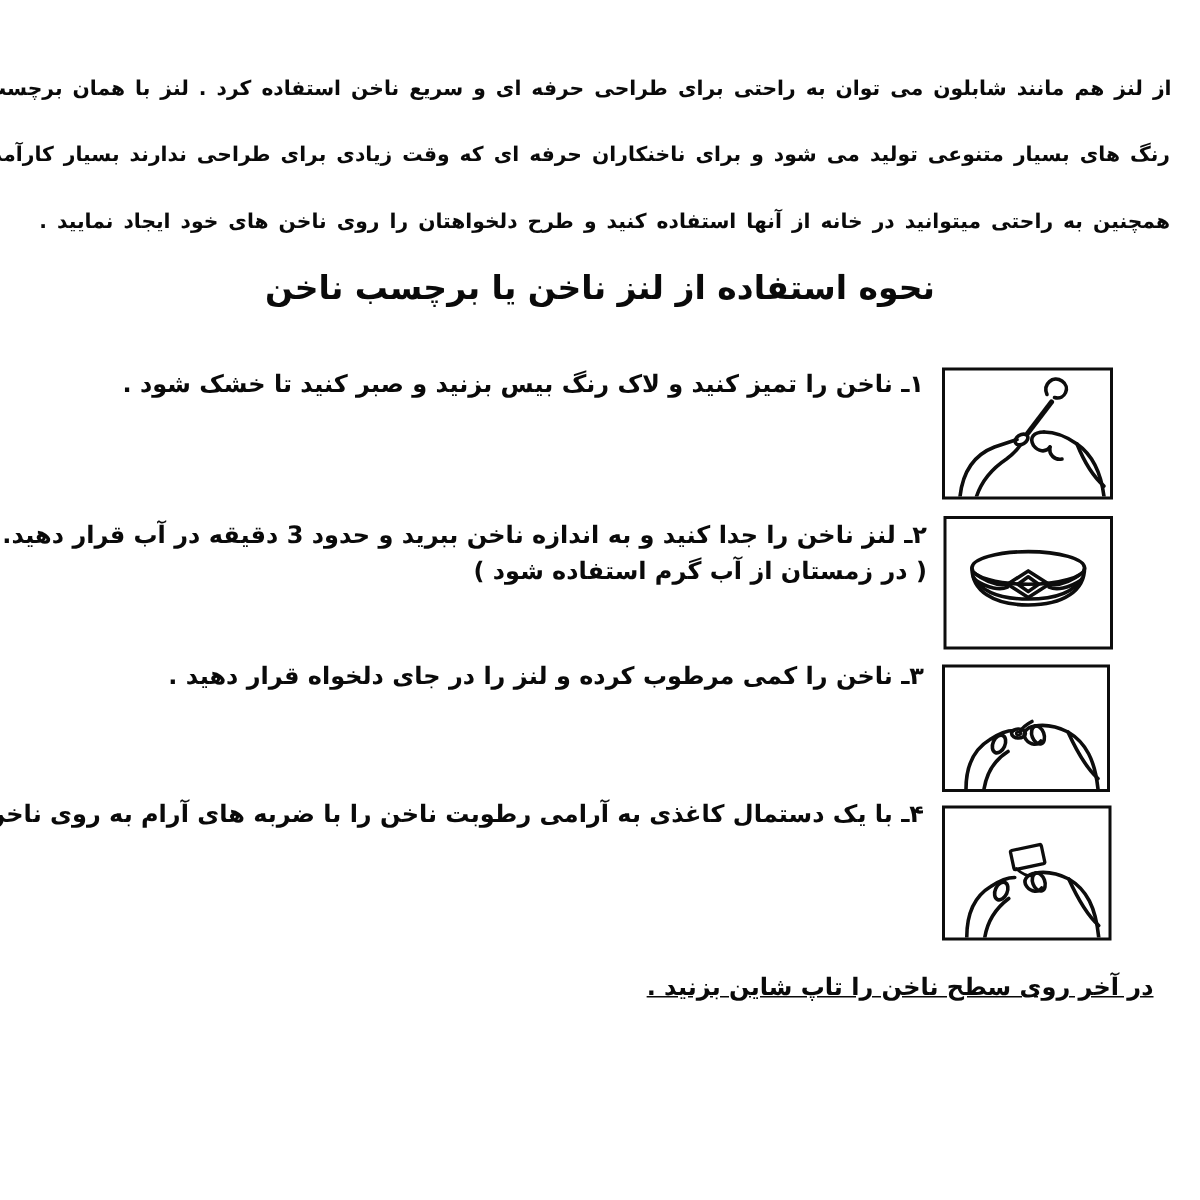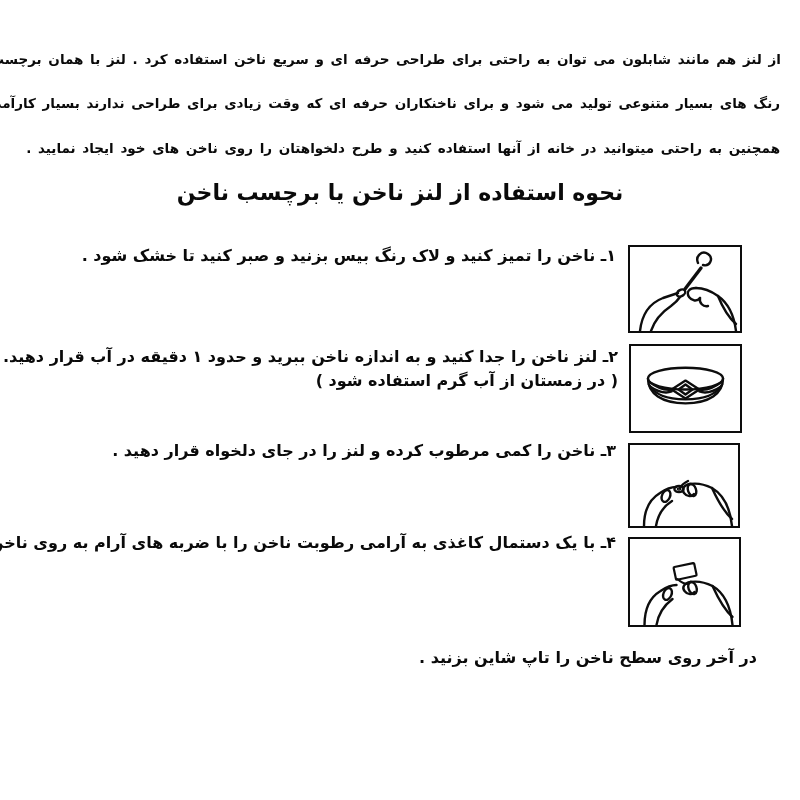--- a/index.html
+++ b/index.html
@@ -20,21 +20,21 @@
   #intro-l3 { top:140px; right:20px; }
   .heading {
     position:absolute; top:180px; left:0; width:100%; text-align:center;
     font-size:22px; font-weight:700; letter-spacing:0.2px;
   }
   #step1-text  { top:246px; right:184px; }
   #step2-text1 { top:347px; right:182px; }
   #step2-text2 { top:371px; right:182px; }
   #step3-text  { top:441px; right:184px; }
   #step4-text  { top:533px; right:184px; }
-  #footer-l1   { top:648px; right:43px; }
+  #footer-l1   { top:648px; right:31px;text-decoration:underline; }
   #footer-l2   { top:684px; right:43px; }
   .figure {
     position:absolute; border:2px solid #0d0d0d; background:#ffffff;
   }
   #fig1 { left:628px; top:245px; width:114px; height:88px; }
   #fig2 { left:629px; top:344px; width:113px; height:89px; }
   #fig3 { left:628px; top:443px; width:112px; height:85px; }
   #fig4 { left:628px; top:537px; width:113px; height:90px; }
   .figure svg { width:100%; height:100%; display:block; }
   .ink { fill:none; stroke:#0d0d0d; stroke-width:2.4; stroke-linecap:round; stroke-linejoin:round; }
@@ -64,21 +64,21 @@
         <path d="M68 16 C65 9 72 3 78 7 C84 11 80 20 73 18"></path>
 
         <path d="M106 84 C104 68 98 56 88 49 C81 44 73 41 66 41"></path>
         <path d="M66 41 C59 41 56 45 59 50 C62 54 67 55 70 51"></path>
         <path d="M70 51 C69 56 73 60 78 59"></path>
         <path d="M88 49 C92 59 98 70 106 77"></path>
       </g>
     </svg>
   </div>
 
-  <div class="txt" id="step2-text1">۲ـ لنز ناخن را جدا کنید و به اندازه ناخن ببرید و حدود ۱ دقیقه در آب قرار دهید.</div>
+  <div class="txt" id="step2-text1">۲ـ لنز ناخن را جدا کنید و به اندازه ناخن ببرید و حدود 3 دقیقه در آب قرار دهید.</div>
   <div class="txt" id="step2-text2">( در زمستان از آب گرم استفاده شود )</div>
   <div class="figure" id="fig2">
     <svg viewBox="0 0 108 86">
       <g class="ink">
         <ellipse cx="54" cy="33" rx="38" ry="11"></ellipse>
         <path d="M16 33 C16 48 30 58 54 58 C78 58 92 48 92 33"></path>
         <path d="M17 39 C23 50 38 54 54 54 C70 54 85 50 91 39"></path>
         <polygon points="54,35 68,44 54,53 40,44"></polygon>
         <polygon points="54,39 61,44 54,49 47,44"></polygon>
         <path d="M17 36 C26 43 34 45 40 44"></path>

